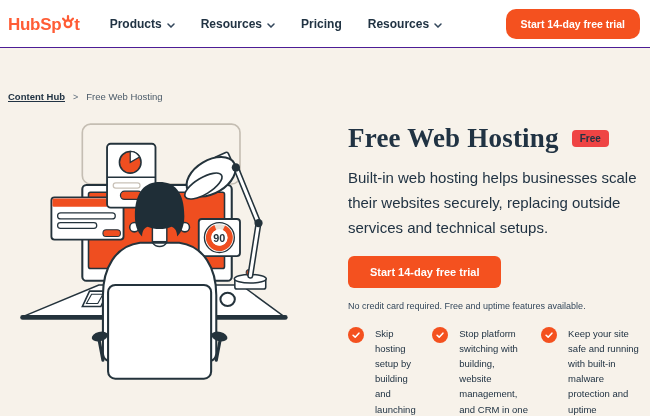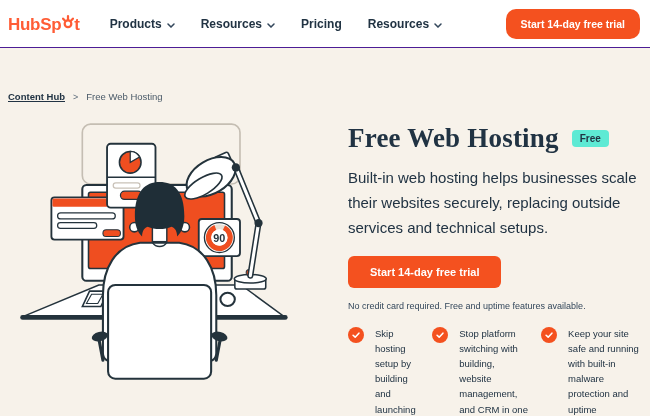--- a/index.html
+++ b/index.html
@@ -47,21 +47,21 @@
   
   .main { display: flex; padding: 0 8px; }
   .illus-wrap { width: 334px; flex: none; padding-top: 8px; }
   .content { width: 300px; padding: 13px 0 0 6px; }
   .title-row { display: flex; align-items: center; gap: 13px; margin-bottom: 12px; }
   .page-title {
     font-family: "Liberation Serif", serif;
     font-size: 27px; font-weight: 600; letter-spacing: 0.2px;
   }
   .free-badge {
-    background: #5eead4; color: #213343;
+    background: #ef4444; color: #213343;
     font-size: 10px; font-weight: bold;
     padding: 3px 8px; border-radius: 4px;
   }
   .desc { font-size: 15px; line-height: 1.66; margin-bottom: 15px; }
   .cta-btn {
     background: #f4511f; color: #fff; border: none;
     font-family: inherit; font-size: 11px; font-weight: bold;
     padding: 10px 22px; border-radius: 6px; cursor: pointer;
     margin-bottom: 13px;
   }

